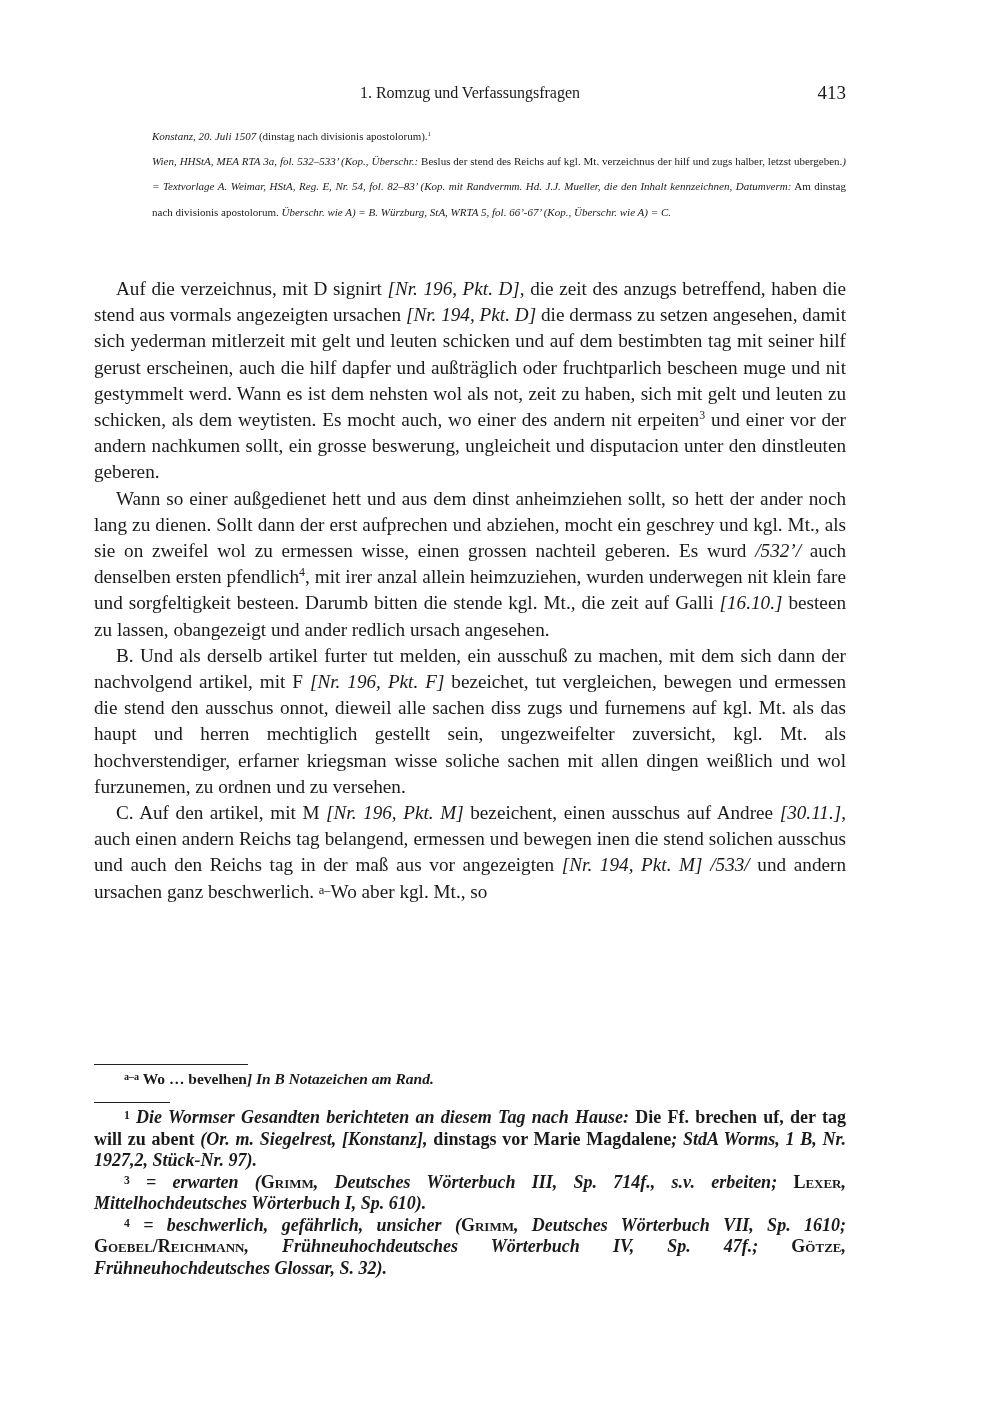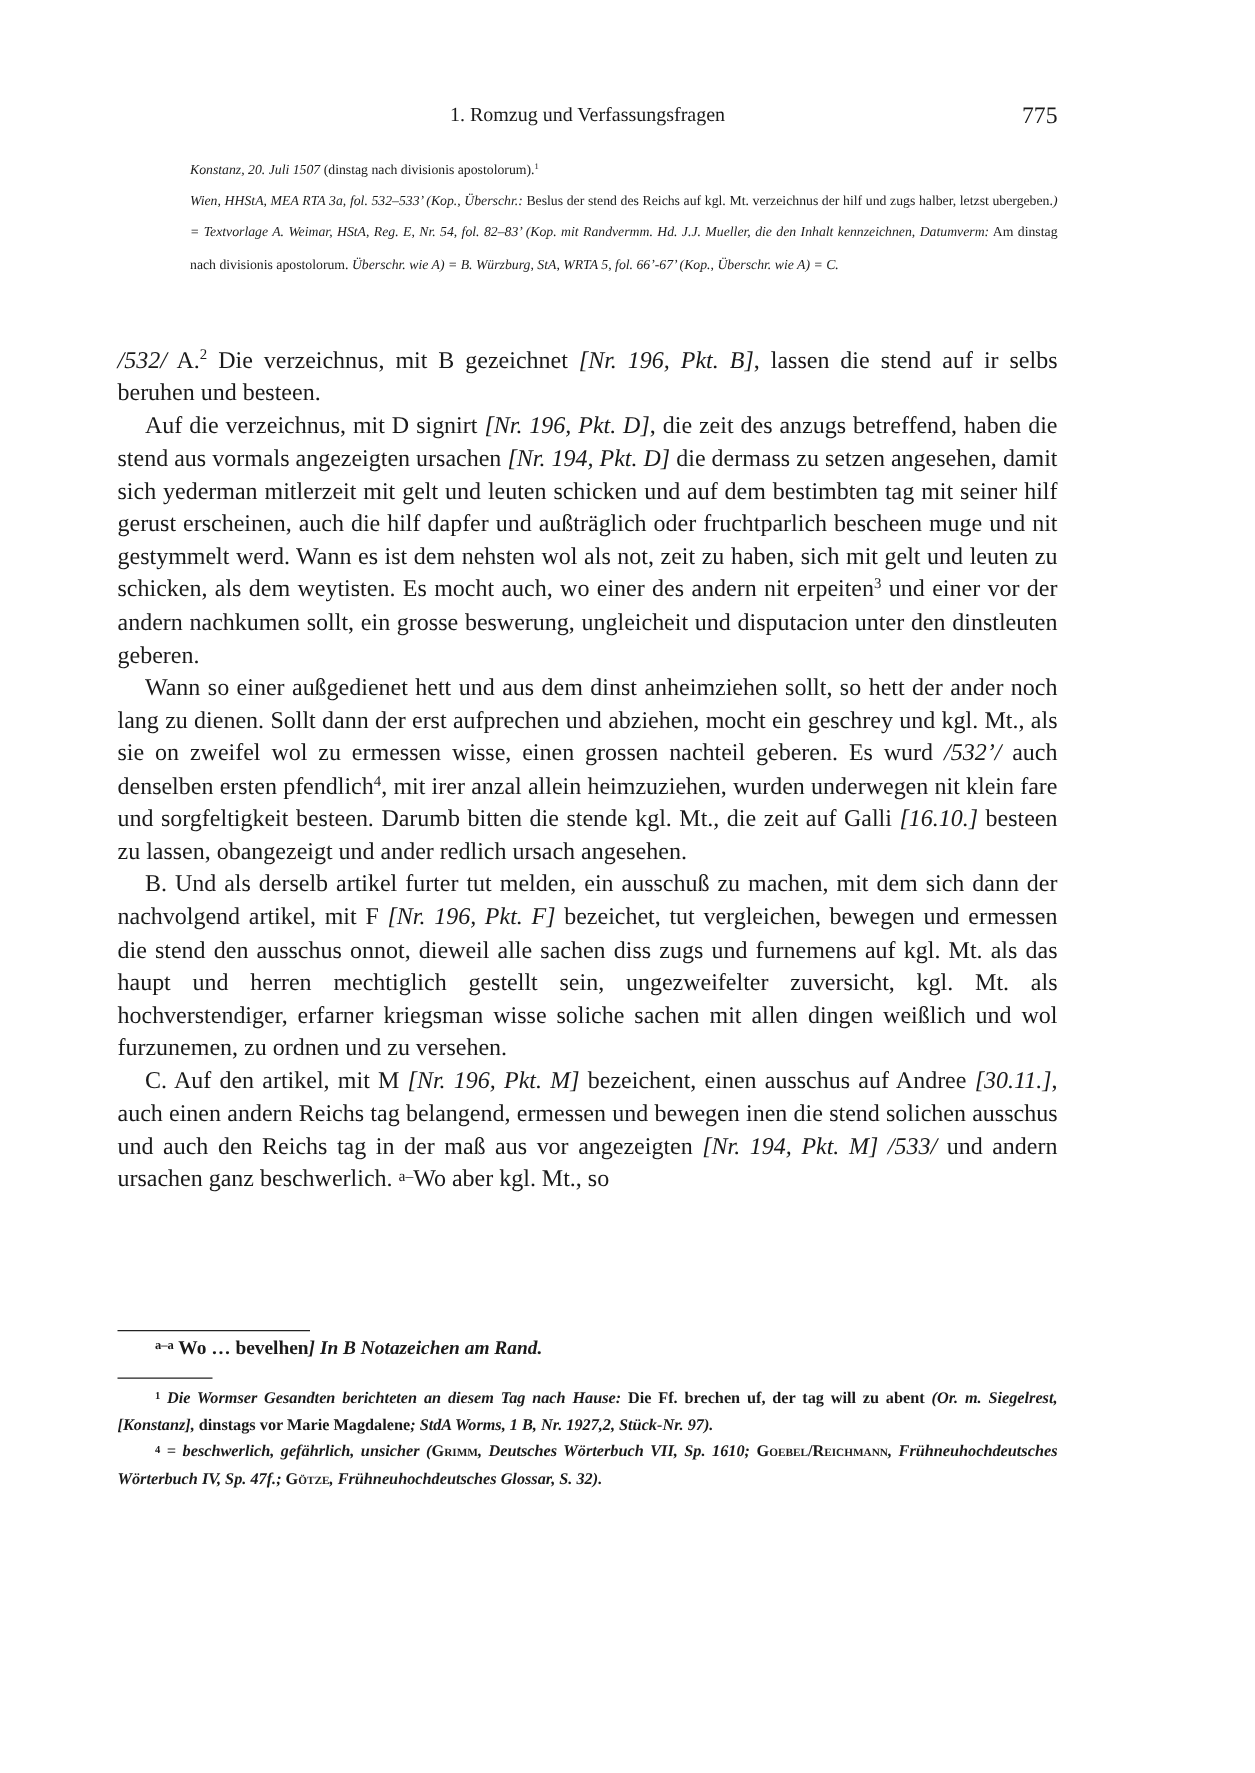--- a/index.html
+++ b/index.html
@@ -11,55 +11,55 @@
   .page-number { position: absolute; right: 0; top: 0; font-size: 19px; }
   .header-block { position: absolute; top: 124px; left: 58px; width: 694px; font-size: 11px; line-height: 25.2px; text-align: justify; }
   .main-text { position: absolute; top: 276px; left: 0; width: 752px; font-size: 19.2px; line-height: 26.2px; text-align: justify; hyphens: none; }
   .main-text p { margin: 0; text-indent: 22px; }
   .main-text p.first { text-indent: 0; }
   i { font-style: italic; }
   sup { font-size: 0.62em; vertical-align: 0.55em; line-height: 0; }
   .rule { position: absolute; height: 1px; background: #222; }
   .fn-app { position: absolute; top: 1068px; left: 0; width: 752px; font-size: 15.5px; line-height: 22px; }
   .fn-app p, .fn-num p { margin: 0; text-indent: 30px; text-align: justify; font-weight: bold; }
-  .fn-num { position: absolute; top: 1107px; left: 0; width: 752px; font-size: 13px; line-height: 21.5px; }
+  .fn-num { position: absolute; top: 1107px; left: 0; width: 752px; font-size: 18px; line-height: 21.5px; }
   .sc { font-variant: small-caps; }
   .fnmark { font-size: 0.65em; vertical-align: 0.35em; line-height: 0; }
 </style>
 </head>
 <body>
 
 <div class="page">
 
   <div class="running-head">
     <div class="running-title">1. Romzug und Verfassungsfragen</div>
-    <div class="page-number">775</div>
+    <div class="page-number">413</div>
   </div>
 
   <div class="header-block">
     <i>Konstanz, 20. Juli 1507</i><span> (dinstag nach divisionis apostolorum).</span><sup>1</sup><br>
     <i>Wien, HHStA, MEA RTA 3a, fol. 532–533’ (Kop., Überschr.:</i><span> Beslus der stend des Reichs auf kgl. Mt. verzeichnus der hilf und zugs halber, letzst ubergeben.</span><i>) = Textvorlage A. Weimar, HStA, Reg. E, Nr. 54, fol. 82–83’ (Kop. mit Randvermm. Hd. J.J. Mueller, die den Inhalt kennzeichnen, Datumverm:</i><span> Am dinstag nach divisionis apostolorum. </span><i>Überschr. wie A) = B. Würzburg, StA, WRTA 5, fol. 66’-67’ (Kop., Überschr. wie A) = C.</i>
   </div>
 
   <div class="main-text">
-    <p class="first"><i>/532/</i><span> A.</span><sup>2</sup><span> Die verzeichnus, mit B gezeichnet </span><i>[Nr. 196, Pkt. B]</i><span>, lassen die stend auf ir selbs beruhen und besteen.</span></p>
 
     <p><span>Auf die verzeichnus, mit D signirt </span><i>[Nr. 196, Pkt. D]</i><span>, die zeit des anzugs betreffend, haben die stend aus vormals angezeigten ursachen </span><i>[Nr. 194, Pkt. D]</i><span> die dermass zu setzen angesehen, damit sich yederman mitlerzeit mit gelt und leuten schicken und auf dem bestimbten tag mit seiner hilf gerust erscheinen, auch die hilf dapfer und außträglich oder fruchtparlich bescheen muge und nit gestymmelt werd. Wann es ist dem nehsten wol als not, zeit zu haben, sich mit gelt und leuten zu schicken, als dem weytisten. Es mocht auch, wo einer des andern nit erpeiten</span><sup>3</sup><span> und einer vor der andern nachkumen sollt, ein grosse beswerung, ungleicheit und disputacion unter den dinstleuten geberen.</span></p>
 
     <p><span>Wann so einer außgedienet hett und aus dem dinst anheimziehen sollt, so hett der ander noch lang zu dienen. Sollt dann der erst aufprechen und abziehen, mocht ein geschrey und kgl. Mt., als sie on zweifel wol zu ermessen wisse, einen grossen nachteil geberen. Es wurd </span><i>/532’/</i><span> auch denselben ersten pfendlich</span><sup>4</sup><span>, mit irer anzal allein heimzuziehen, wurden underwegen nit klein fare und sorgfeltigkeit besteen. Darumb bitten die stende kgl. Mt., die zeit auf Galli </span><i>[16.10.]</i><span> besteen zu lassen, obangezeigt und ander redlich ursach angesehen.</span></p>
 
     <p><span>B. Und als derselb artikel furter tut melden, ein ausschuß zu machen, mit dem sich dann der nachvolgend artikel, mit F </span><i>[Nr. 196, Pkt. F]</i><span> bezeichet, tut vergleichen, bewegen und ermessen die stend den ausschus onnot, dieweil alle sachen diss zugs und furnemens auf kgl. Mt. als das haupt und herren mechtiglich gestellt sein, ungezweifelter zuversicht, kgl. Mt. als hochverstendiger, erfarner kriegsman wisse soliche sachen mit allen dingen weißlich und wol furzunemen, zu ordnen und zu versehen.</span></p>
 
     <p><span>C. Auf den artikel, mit M </span><i>[Nr. 196, Pkt. M]</i><span> bezeichent, einen ausschus auf Andree </span><i>[30.11.]</i><span>, auch einen andern Reichs tag belangend, ermessen und bewegen inen die stend solichen ausschus und auch den Reichs tag in der maß aus vor angezeigten </span><i>[Nr. 194, Pkt. M]</i><span> </span><i>/533/</i><span> und andern ursachen ganz beschwerlich. </span><span class="fnmark">a–</span><span>Wo aber kgl. Mt., so</span></p>
   </div>
 
   <div class="rule" style="top:1064px; left:0; width:154px;"></div>
   <div class="fn-app">
     <p><span class="fnmark">a–a</span><span> Wo … bevelhen</span><i>] In B Notazeichen am Rand.</i></p>
   </div>
 
   <div class="rule" style="top:1102px; left:0; width:76px;"></div>
   <div class="fn-num">
     <p><span class="fnmark">1</span><i> Die Wormser Gesandten berichteten an diesem Tag nach Hause:</i><span> Die Ff. brechen uf, der tag will zu abent </span><i>(Or. m. Siegelrest, [Konstanz],</i><span> dinstags vor Marie Magdalene</span><i>; StdA Worms, 1 B, Nr. 1927,2, Stück-Nr. 97).</i></p>
+    <p><span class="fnmark">3</span><i> = erwarten (</i><span class="sc">Grimm</span><i>, Deutsches Wörterbuch III, Sp. 714f., s.v. erbeiten; </i><span class="sc">Lexer</span><i>, Mittelhochdeutsches Wörterbuch I, Sp. 610).</i></p>
     <p><span class="fnmark">4</span><i> = beschwerlich, gefährlich, unsicher (</i><span class="sc">Grimm</span><i>, Deutsches Wörterbuch VII, Sp. 1610; </i><span class="sc">Goebel/Reichmann</span><i>, Frühneuhochdeutsches Wörterbuch IV, Sp. 47f.; </i><span class="sc">Götze</span><i>, Frühneuhochdeutsches Glossar, S. 32).</i></p>
   </div>
 
 </div>
 
 </body></html>

